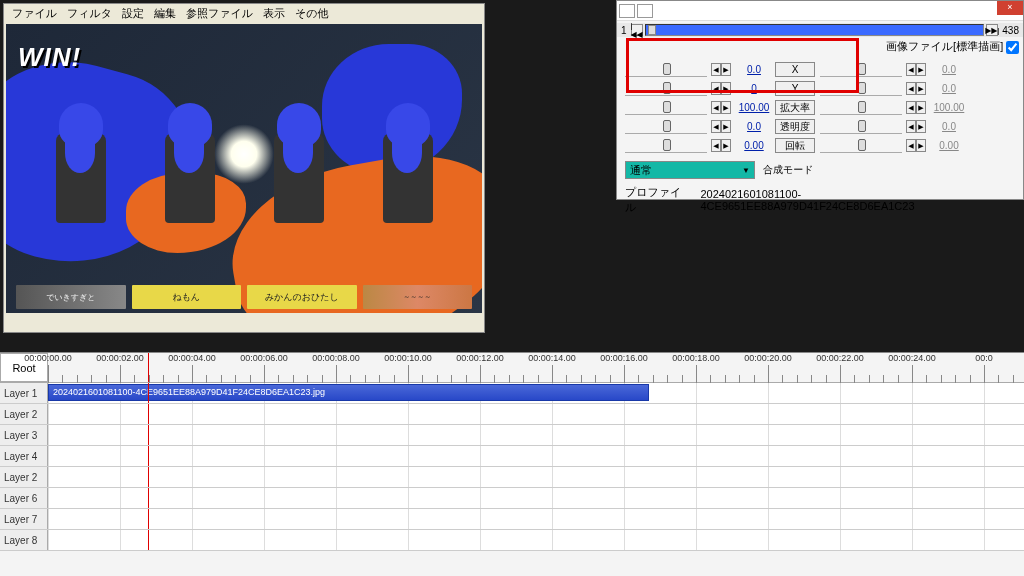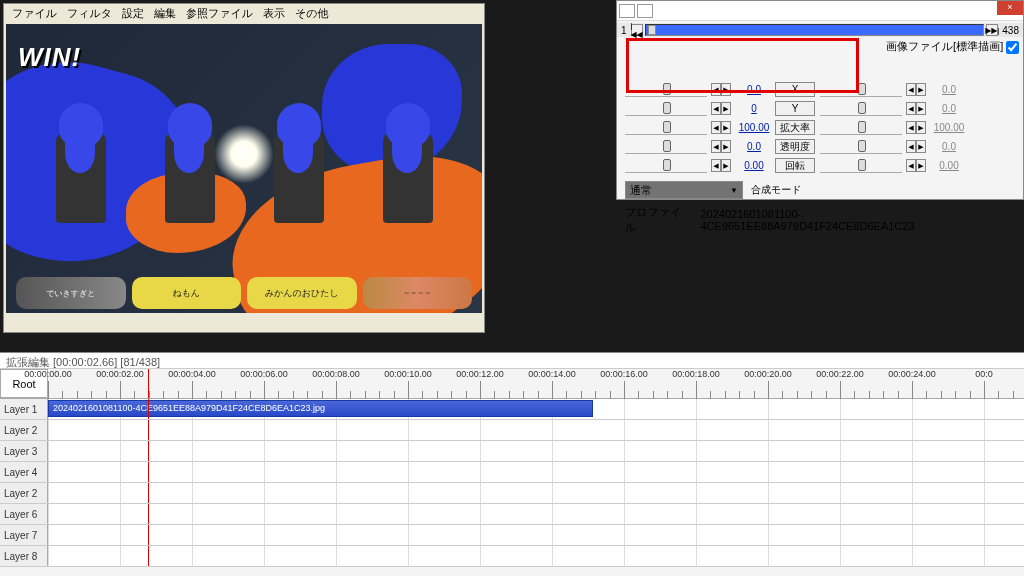--- a/index.html
+++ b/index.html
@@ -16,21 +16,21 @@
 .splat.orange1 { background: #e86820; width: 280px; height: 180px; right: -30px; bottom: -30px; transform: rotate(-10deg); }
 .splat.orange2 { background: #e86820; width: 120px; height: 80px; left: 120px; bottom: 60px; }
 .win-text { position: absolute; left: 12px; top: 18px; color: #fff; font-size: 26px; font-weight: 900; font-style: italic; letter-spacing: 1px; text-shadow: 2px 2px 0 #000; }
 .characters { position: absolute; bottom: 50px; left: 0; right: 0; display: flex; justify-content: space-around; padding: 0 20px; }
 .char { width: 80px; height: 130px; position: relative; }
 .char-body { width: 50px; height: 90px; background: #333; border-radius: 8px 8px 4px 4px; margin: 0 auto; position: relative; }
 .char-head { width: 44px; height: 44px; background: #3848e8; border-radius: 50% 50% 40% 40%; position: absolute; top: -30px; left: 3px; }
 .char-head::before { content:''; position: absolute; width: 30px; height: 40px; background: #3848e8; border-radius: 0 0 50% 50%; left: 6px; top: 30px; }
 .flash { position: absolute; left: 50%; top: 45%; width: 60px; height: 60px; transform: translate(-50%,-50%); background: radial-gradient(circle,#fff 0%,#ffe 30%,transparent 70%); }
 .name-banners { position: absolute; bottom: 4px; left: 0; right: 0; display: flex; justify-content: space-around; padding: 0 10px; gap: 6px; }
-.banner { flex: 1; height: 32px; border-radius: 10px; display: flex; align-items: center; justify-content: center; font-size: 9px; color: #222; }
+.banner { flex: 1; height: 24px; border-radius: 1px; display: flex; align-items: center; justify-content: center; font-size: 9px; color: #222; }
 .banner.b1 { background: linear-gradient(90deg,#555,#888); color: #eee; font-size: 8px; }
 .banner.b2 { background: #e8d848; }
 .banner.b3 { background: #e8d848; }
 .banner.b4 { background: linear-gradient(90deg,#b84,#d86,#c74); font-size: 7px; }
 .props-window { position: absolute; right: 0; top: 0; width: 408px; height: 200px; background: #f4f4f4; border: 1px solid #888; }
 .props-titlebar { background: #fff; height: 20px; display: flex; align-items: center; border-bottom: 1px solid #ddd; }
 .title-icon { width: 16px; height: 14px; border: 1px solid #999; margin-left: 2px; background: #fff; }
 .props-scroll { height: 14px; background: #e8e8e8; display: flex; align-items: center; margin-top: 2px; }
 .scroll-num { margin: 0 4px; font-size: 10px; }
 .scroll-btn { width: 12px; height: 12px; border: 1px solid #888; background: #f0f0f0; font-size: 8px; display: flex; align-items: center; justify-content: center; cursor: pointer; }
@@ -41,24 +41,24 @@
 .highlight-box { position: absolute; border: 3px solid #e00000; left: 9px; top: 37px; width: 233px; height: 55px; pointer-events: none; z-index: 10; }
 .param-grid { padding: 4px 8px 2px 8px; }
 .param-row { display: flex; align-items: center; height: 19px; gap: 4px; }
 .slider-cell { flex: 0 0 82px; height: 14px; position: relative; border-bottom: 1px solid #aaa; }
 .slider-head { position: absolute; width: 8px; height: 12px; background: #ddd; border: 1px solid #666; top: 0; border-radius: 2px; }
 .spin-cell { flex: 0 0 22px; display: flex; }
 .spin-btn { width: 10px; height: 13px; border: 1px solid #888; background: #f0f0f0; font-size: 7px; display: flex; align-items: center; justify-content: center; cursor: pointer; }
 .val-cell { flex: 0 0 34px; text-align: center; font-size: 10px; color: #0020aa; text-decoration: underline; }
 .label-cell { flex: 0 0 40px; text-align: center; border: 1px solid #888; font-size: 10px; height: 15px; line-height: 13px; cursor: pointer; background: #f0f0f0; }
 .param-cols { display: flex; }
-.param-col { flex: 1; margin-top: 20px; }
+.param-col { flex: 1; }
 .param-col.right .val-cell { color: #888; text-decoration: underline; }
 .combo-row { display: flex; align-items: center; padding: 4px 8px; gap: 8px; }
-.combo { width: 118px; height: 18px; border: 1px solid #888; background: #737373; display: flex; align-items: center; padding: 0 4px; justify-content: space-between; font-size: 10px; cursor: pointer; }
+.combo { width: 130px; height: 18px; border: 1px solid #888; background: #14b8a6; display: flex; align-items: center; padding: 0 4px; justify-content: space-between; font-size: 10px; cursor: pointer; }
 .combo-arrow { font-size: 8px; }
 .combo-label { font-size: 10px; }
 .file-row { display: flex; align-items: center; padding: 2px 8px; gap: 8px; font-size: 10px; color: #000; }
 .file-val { color: #000; }
 .close-x { position: absolute; right: 0; top: 0; width: 26px; height: 14px; background: #d04030; color: #fff; text-align: center; font-size: 9px; line-height: 12px; cursor: pointer; }
 .timeline { position: absolute; left: 0; top: 352px; right: 0; bottom: 0; background: #f4f4f4; border-top: 1px solid #888; }
 .tl-title { background: #fff; padding: 2px 6px; font-size: 11px; color: #555; height: 16px; border-bottom: 1px solid #ccc; }
 .tl-header { display: flex; height: 30px; background: #f4f4f4; border-bottom: 1px solid #aaa; }
 .root-cell { flex: 0 0 48px; border: 1px solid #aaa; background: #fff; display: flex; align-items: center; justify-content: center; font-size: 11px; }
 .ruler { flex: 1; position: relative; background: #f4f4f4; }
@@ -273,21 +273,20 @@
     </div>
     <span class="combo-label">合成モード</span>
   </div>
   <div class="file-row">
     <span>プロファイル</span>
     <span class="file-val">2024021601081100-4CE9651EE88A979D41F24CE8D6EA1C23</span>
   </div>
 </div>
 
 <div class="timeline">
-  <div class="tl-title">拡張編集 [00:00:02.66] [81/438]</div>
   <div class="tl-header">
     <div class="root-cell">Root</div>
     <div class="ruler">
       <div class="ruler-labels" id="ruler-labels">
           <div class="ruler-label" style="left: 0px;">00:00:00.00</div>
           <div class="ruler-label" style="left: 72px;">00:00:02.00</div>
           <div class="ruler-label" style="left: 144px;">00:00:04.00</div>
           <div class="ruler-label" style="left: 216px;">00:00:06.00</div>
           <div class="ruler-label" style="left: 288px;">00:00:08.00</div>
           <div class="ruler-label" style="left: 360px;">00:00:10.00</div>
@@ -384,21 +383,21 @@
           <div class="vline" style="left: 288px;"></div>
           <div class="vline" style="left: 360px;"></div>
           <div class="vline" style="left: 432px;"></div>
           <div class="vline" style="left: 504px;"></div>
           <div class="vline" style="left: 576px;"></div>
           <div class="vline" style="left: 648px;"></div>
           <div class="vline" style="left: 720px;"></div>
           <div class="vline" style="left: 792px;"></div>
           <div class="vline" style="left: 864px;"></div>
           <div class="vline" style="left: 936px;"></div>
-          <div class="clip" style="left: 0px; width: 545px;">2024021601081100-4CE9651EE88A979D41F24CE8D6EA1C23.jpg</div>
+          <div class="clip" style="left: 0px; width: 601px;">2024021601081100-4CE9651EE88A979D41F24CE8D6EA1C23.jpg</div>
           <div class="playhead" style="left: 100px;"></div>
         </div>
       </div>
       <div class="tl-row">
         <div class="layer-label">Layer 2</div>
         <div class="track">
           <div class="vline" style="left: 0px;"></div>
           <div class="vline" style="left: 72px;"></div>
           <div class="vline" style="left: 144px;"></div>
           <div class="vline" style="left: 216px;"></div>

